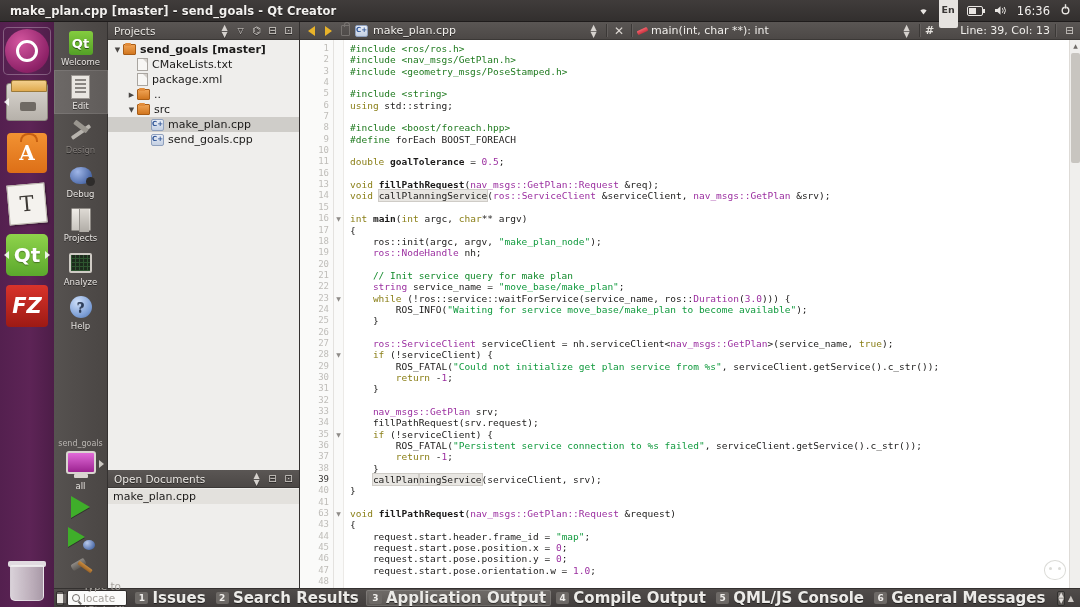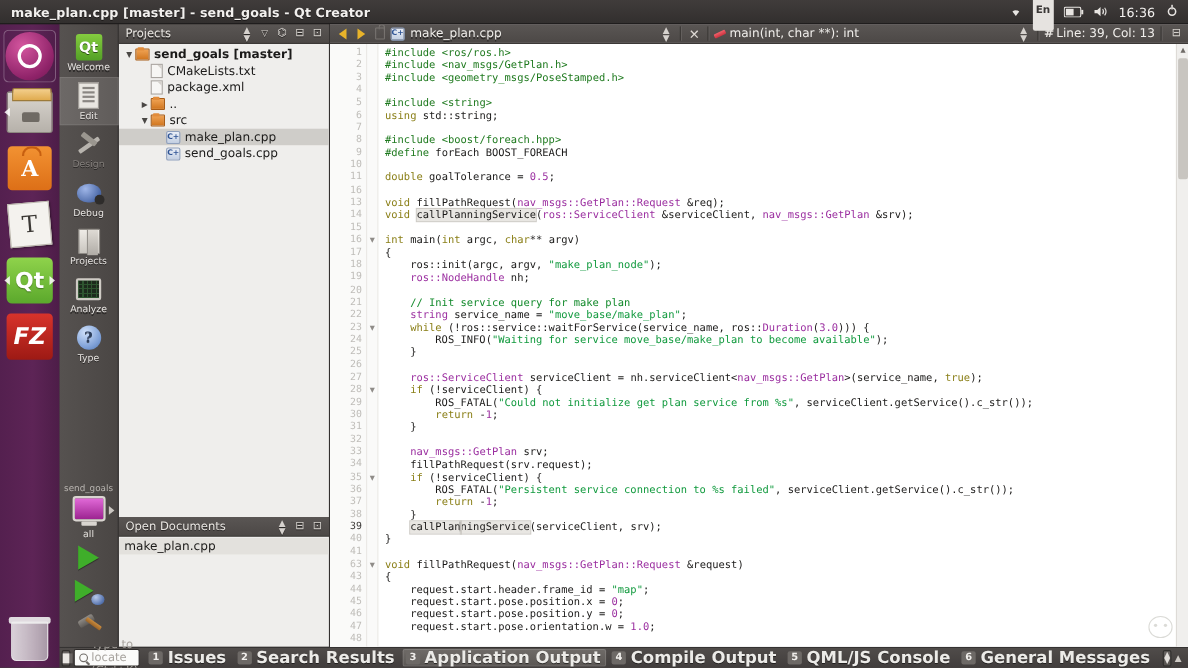--- a/index.html
+++ b/index.html
@@ -291,21 +291,21 @@
   .ar.r { border-left:7px solid #e8b32a; }
   .tb-sep { width:1px; height:13px; background:#3b3836; margin:0 3px; box-shadow:1px 0 0 #635f5d; }
   .lock-ic { width:9px;height:11px; border:1.5px solid #8f8b87; border-radius:1px; position:relative; opacity:.6; }
   .lock-ic::before{content:"";position:absolute;left:1.5px;top:-4px;width:4px;height:4px;border:1.5px solid #8f8b87;border-bottom:none;border-radius:3px 3px 0 0;}
   #ed-filename { color:#f0eeeb; font-size:11px; text-shadow:0 1px 0 rgba(0,0,0,.5); white-space:nowrap; }
   #ed-symbol { color:#f0eeeb; font-size:11px; white-space:nowrap; }
   .xbtn { color:#ded9d4; font-size:12px; width:14px; text-align:center; }
   .pen-ic { width:12px;height:10px; position:relative; }
   .pen-ic::before{content:"";position:absolute;left:0;top:3px;width:11px;height:4px;background:linear-gradient(#f2606a,#c9333f);transform:rotate(-25deg);border-radius:1px;}
   .hash-ic { color:#e7e4e0; font-weight:bold; font-size:11px; }
-  #ed-linecol { color:#f0eeeb; font-size:11px; white-space:nowrap; }
+  #ed-linecol { color:#f0eeeb; font-size:11px; white-space:nowrap;margin-left:24px; }
 
   #code-wrap { flex:1; position:relative; display:flex; min-height:0; background:#fff; overflow:hidden; }
   #gutter {
     width:34px; background:#fafaf9; border-right:1px solid #e4e2df;
     padding-top:3px; flex-shrink:0;
   }
   .gln { height:11.35px; line-height:11.35px; text-align:right; padding-right:4px;
     font-family:"DejaVu Sans Mono", monospace; font-size:9px; color:#bfbdb9; }
   #folds { width:10px; background:#fafaf9; border-right:1px solid #eceae7; padding-top:3px; flex-shrink:0; }
   .fold { height:11.35px; line-height:11.35px; text-align:center; font-size:6px; color:#8f8c88; }
@@ -313,21 +313,21 @@
     flex:1; padding-top:3px; padding-left:6px; overflow:hidden;
     font-family:"DejaVu Sans Mono", monospace; font-size:9.5px;
     color:#1b1a19; white-space:pre;
   }
   .cl { height:11.35px; line-height:11.35px; }
   .k  { color:#8a7f17; }
   .pp { color:#1f7a1f; }        
   .st { color:#119a3e; }        
   .cm { color:#128a2b; }        
   .ty { color:#9b2fa0; }        
-  .fn { font-weight:normal; color:#1b1a19; }
+  .fn { font-weight:bold; color:#1b1a19; }
   .nm { color:#1b1a19; }
   .num{ color:#9b2fa0; }
   .occ { background:#e8e6e2; outline:1px solid #cfccc7; }
   #caret { display:inline-block; width:1px; height:9px; background:#000; vertical-align:-1px; margin:0 -0.5px; }
 
   #watermark {
     position:absolute; right:14px; bottom:8px; display:flex; align-items:center; gap:6px;
     color:#dededa; font-size:22px; font-family:"DejaVu Sans", sans-serif;
     text-shadow: 0 1px 0 #fff; pointer-events:none; user-select:none;
   }
@@ -480,21 +480,21 @@
         <div class="mode">
           <span class="mode-ic">
               <span class="mi-analyze"></span>
             </span>
           <span>Analyze</span>
         </div>
         <div class="mode">
           <span class="mode-ic">
               <span class="mi-help">?</span>
             </span>
-          <span>Type</span>
+          <span>Help</span>
         </div>
 
         <div id="kit-area">
           <div id="kit-name">send_goals</div>
           <div class="kit-target">
             <span class="ic-monitor"></span>
             <span class="kit-caret"></span>
           </div>
           <div id="kit-all">all</div>
           <div class="runbtn">

